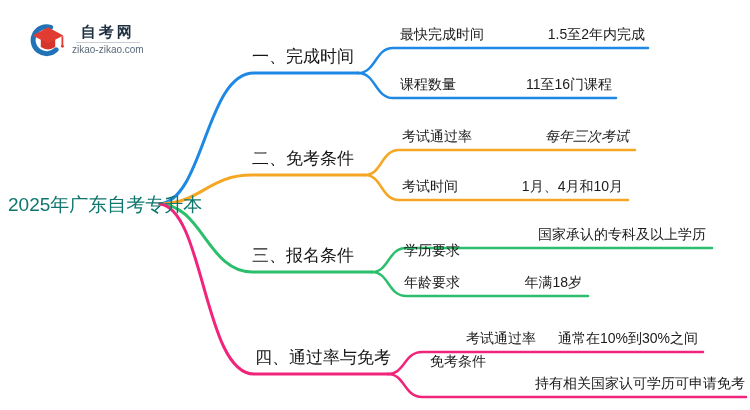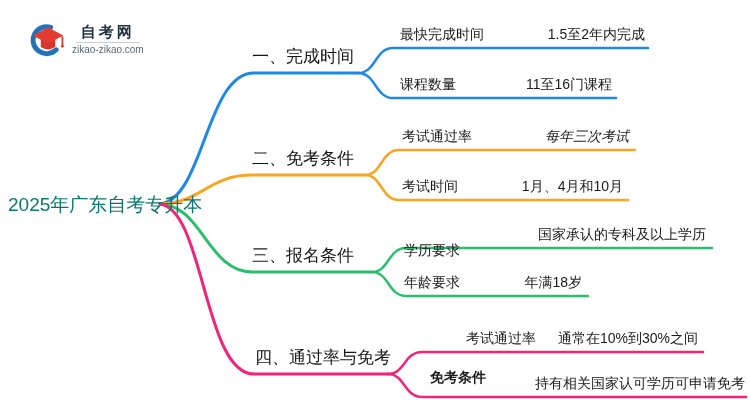--- a/index.html
+++ b/index.html
@@ -72,16 +72,16 @@
   <div class="node sub-label" style="left:402px;top:177px;">考试时间</div>
   <div class="node sub-value" style="right:127px;top:177px;">1月、4月和10月</div>
 
   <div class="node sub-label" style="left:404px;top:241px;">学历要求</div>
   <div class="node sub-value" style="right:44px;top:225px;">国家承认的专科及以上学历</div>
   <div class="node sub-label" style="left:404px;top:273px;">年龄要求</div>
   <div class="node sub-value" style="right:168px;top:273px;">年满18岁</div>
 
   <div class="node sub-label" style="left:430px;top:329px;margin-left:36px;">考试通过率</div>
   <div class="node sub-value" style="right:52px;top:329px;">通常在10%到30%之间</div>
-  <div class="node sub-label" style="left:430px;top:368px;font-weight:bold;">免考条件</div>
+  <div class="node sub-label" style="left:430px;top:352px;">免考条件</div>
   <div class="node sub-value" style="right:5px;top:374px;">持有相关国家认可学历可申请免考</div>
 
 </div>
 
 </body></html>

